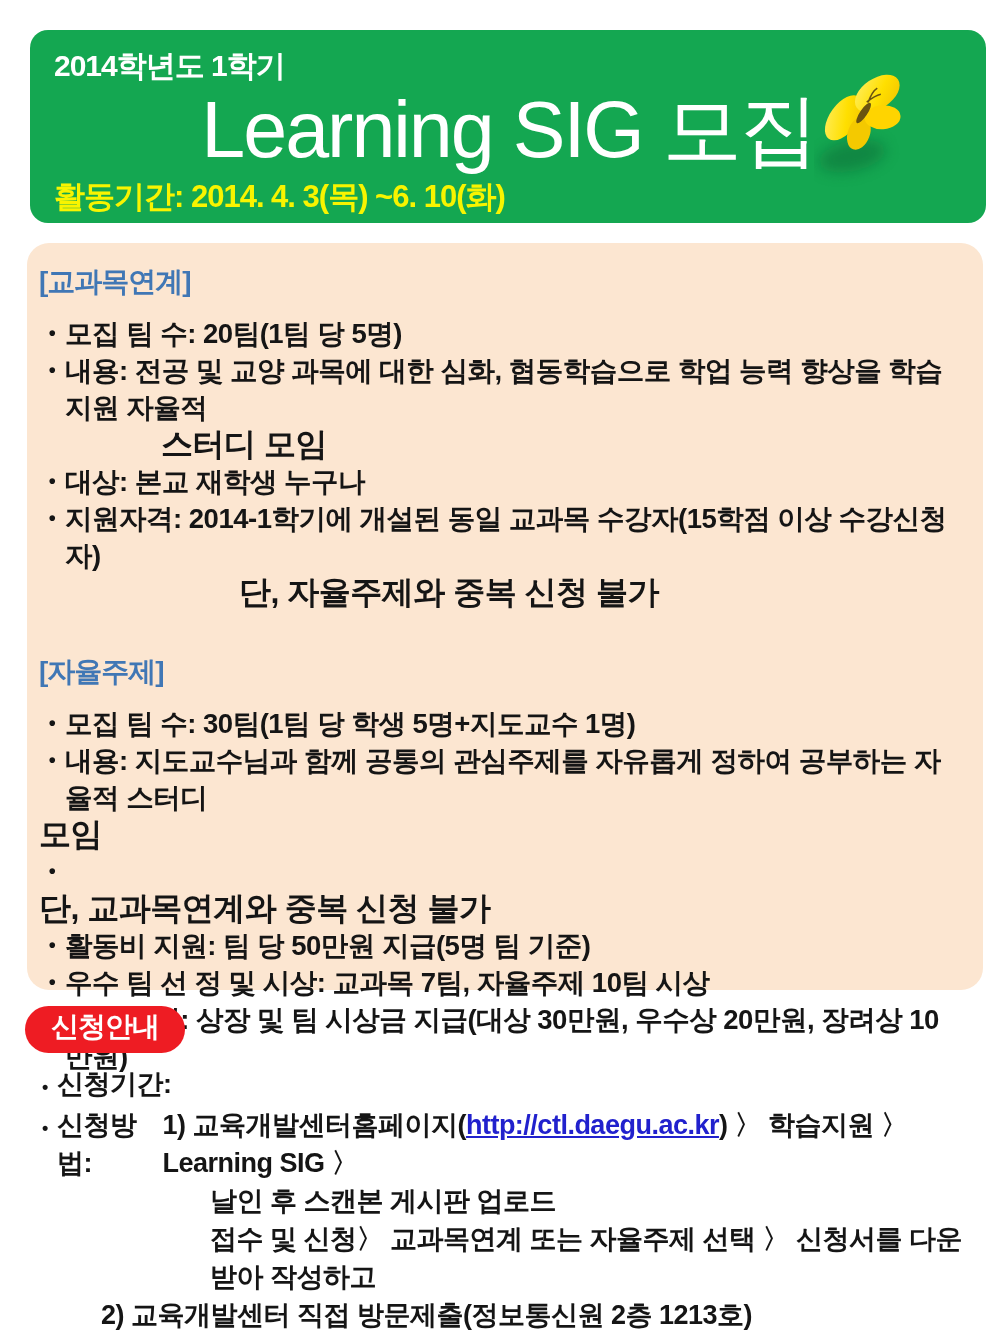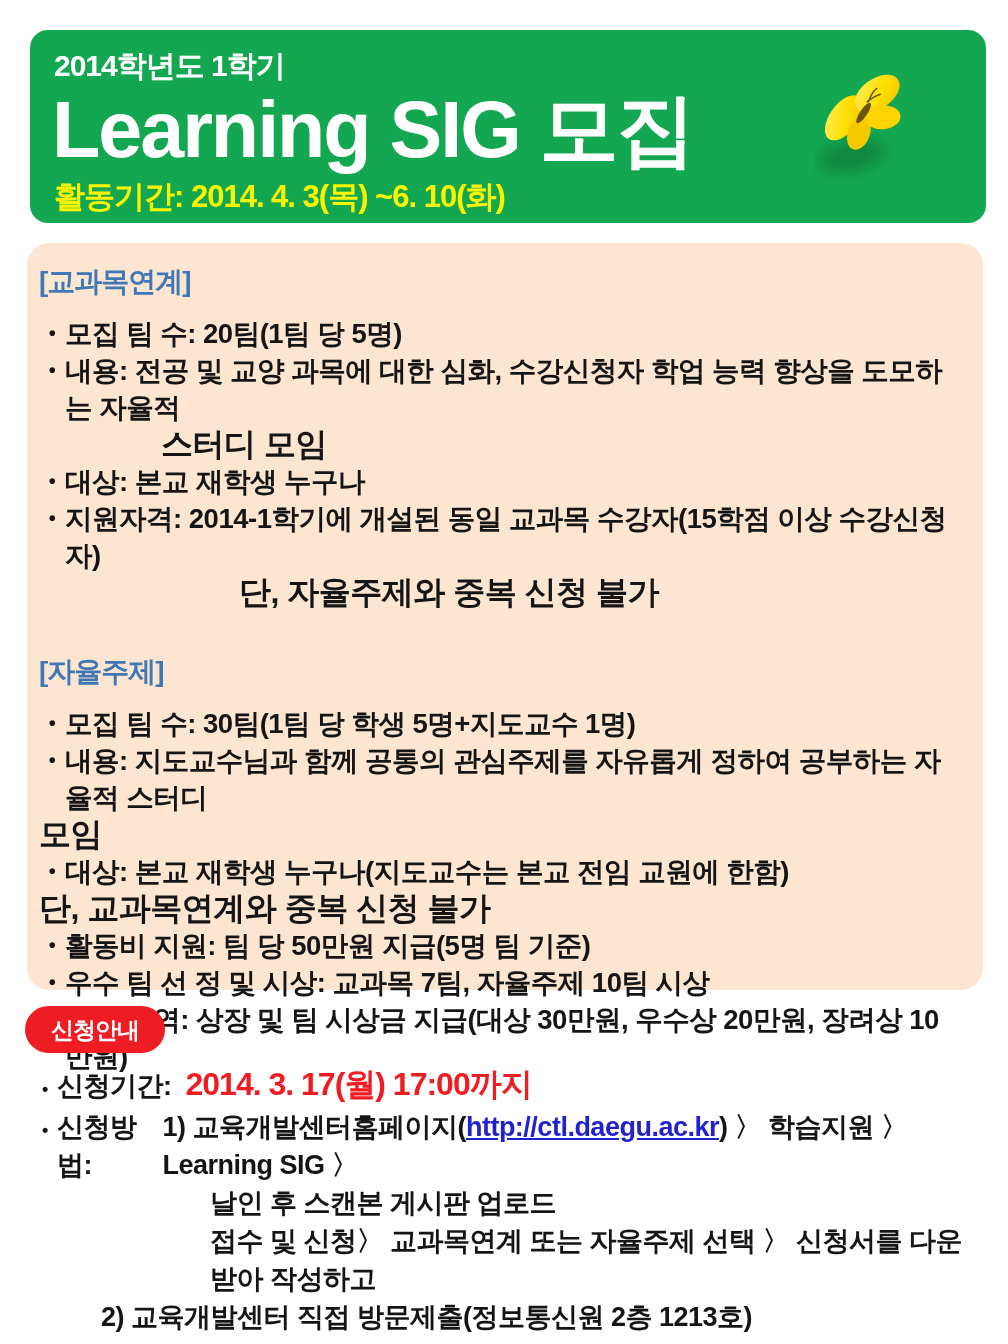--- a/index.html
+++ b/index.html
@@ -19,22 +19,22 @@
   .hero{
     position:absolute; left:30px; top:30px; width:956px; height:193px;
     background:var(--green); border-radius:18px; padding:12px 20px 0 20px;
     overflow:hidden;
   }
   .hero-subtitle{
     color:#ffffff; font-weight:bold; font-size:30px; letter-spacing:-1px;
     margin:4px 0 0 4px;
   }
   .hero-title{
-    color:#ffffff; font-weight:bold; font-size:79px; letter-spacing:-2px;
-    line-height:1.04; margin:2px 0 0 2px; white-space:nowrap;
+    color:#ffffff; font-weight:normal; font-size:79px; letter-spacing:-2px;
+    line-height:1.04; margin:2px 0 0 2px; white-space:nowrap;text-align:center;
   }
   .hero-period{
     color:var(--yellow); font-weight:bold; font-size:31px; letter-spacing:-1px;
     margin:5px 0 0 4px;
   }
   .butterfly{position:absolute; top:38px; right:52px; width:120px; height:125px;}
 
   
   .panel{
     position:absolute; left:27px; top:243px; width:956px; height:747px;
@@ -50,22 +50,22 @@
   .li .bul{width:26px; flex:0 0 26px; text-align:center; font-size:20px; line-height:37px;}
   .cont{font-size:32px; letter-spacing:-0.5px; line-height:37px; font-weight:bold;}
   .ind-a{margin-left:122px;}
   .ind-b{margin-left:200px;}
   .ind-c{}
 
   
   .apply{position:absolute; left:25px; top:1006px; width:960px;}
   .badge{
     display:inline-block; background:var(--red); color:#ffffff;
-    font-weight:bold; font-size:23px; letter-spacing:-1px;
-    padding:9px 26px 7px 26px; border-radius:26px;
+    font-weight:bold; font-size:28px; letter-spacing:-1px;
+    padding:2px 26px 7px 26px; border-radius:26px;
   }
   .arow{display:flex; align-items:baseline; font-size:27px; letter-spacing:-0.5px;
         line-height:38px; font-weight:bold; margin-left:8px;}
   .arow .bul{width:24px; flex:0 0 24px; text-align:center; font-size:18px;}
   .arow.first{margin-top:12px;}
   .period-value{color:var(--red); font-size:32px; font-weight:bold; margin-left:14px;
                 letter-spacing:-1px;}
   .method-rest{margin-left:6px;}
   .link{color:var(--link); text-decoration:underline; cursor:pointer;}
   .mcont{font-size:27px; letter-spacing:-0.5px; line-height:38px; font-weight:bold;}
@@ -106,21 +106,21 @@
 
   <section class="panel">
 
     <h2 class="sec-heading">[교과목연계]</h2>
     <div class="li">
       <span class="bul">•</span>
       <span>모집 팀 수: 20팀(1팀 당 5명)</span>
     </div>
     <div class="li">
       <span class="bul">•</span>
-      <span>내용: 전공 및 교양 과목에 대한 심화, 수강신청자 학업 능력 향상을 도모하는 자율적</span>
+      <span>내용: 전공 및 교양 과목에 대한 심화, 협동학습으로 학업 능력 향상을 학습지원 자율적</span>
     </div>
     <div class="cont ind-a">스터디 모임</div>
     <div class="li">
       <span class="bul">•</span>
       <span>대상: 본교 재학생 누구나</span>
     </div>
     <div class="li">
       <span class="bul">•</span>
       <span>지원자격: 2014-1학기에 개설된 동일 교과목 수강자(15학점 이상 수강신청자)</span>
     </div>
@@ -131,21 +131,20 @@
       <span class="bul">•</span>
       <span>모집 팀 수: 30팀(1팀 당 학생 5명+지도교수 1명)</span>
     </div>
     <div class="li">
       <span class="bul">•</span>
       <span>내용: 지도교수님과 함께 공통의 관심주제를 자유롭게 정하여 공부하는 자율적 스터디</span>
     </div>
     <div class="cont ind-c">모임</div>
     <div class="li">
       <span class="bul">•</span>
-      <span>대상: 본교 재학생 누구나(지도교수는 본교 전임 교원에 한함)</span>
     </div>
     <div class="cont ind-c">단, 교과목연계와 중복 신청 불가</div>
 
     <div class="li">
       <span class="bul">•</span>
       <span>활동비 지원: 팀 당 50만원 지급(5명 팀 기준)</span>
     </div>
     <div class="li">
       <span class="bul">•</span>
       <span>우수 팀 선 정 및 시상: 교과목 7팀, 자율주제 10팀 시상</span>
@@ -155,21 +154,20 @@
       <span>시상 내역: 상장 및 팀 시상금 지급(대상 30만원, 우수상 20만원, 장려상 10만원)</span>
     </div>
   </section>
 
   <section class="apply">
     <div class="badge">신청안내</div>
 
     <div class="arow first">
       <span class="bul">•</span>
       <span>신청기간:</span>
-      <span class="period-value">2014. 3. 17(월) 17:00까지</span>
     </div>
 
     <div class="arow">
       <span class="bul">•</span>
       <span>신청방법:</span>
       <span class="method-rest"><span>1) 교육개발센터홈페이지(</span><span class="link">http://ctl.daegu.ac.kr</span><span>) 〉 학습지원 〉 Learning SIG 〉</span></span>
     </div>
     <div class="mcont m-ind1">날인 후 스캔본 게시판 업로드</div>
     <div class="mcont m-ind1">접수 및 신청〉 교과목연계 또는 자율주제 선택 〉 신청서를 다운받아 작성하고</div>
     <div class="mcont m-ind2">2) 교육개발센터 직접 방문제출(정보통신원 2층 1213호)</div>

